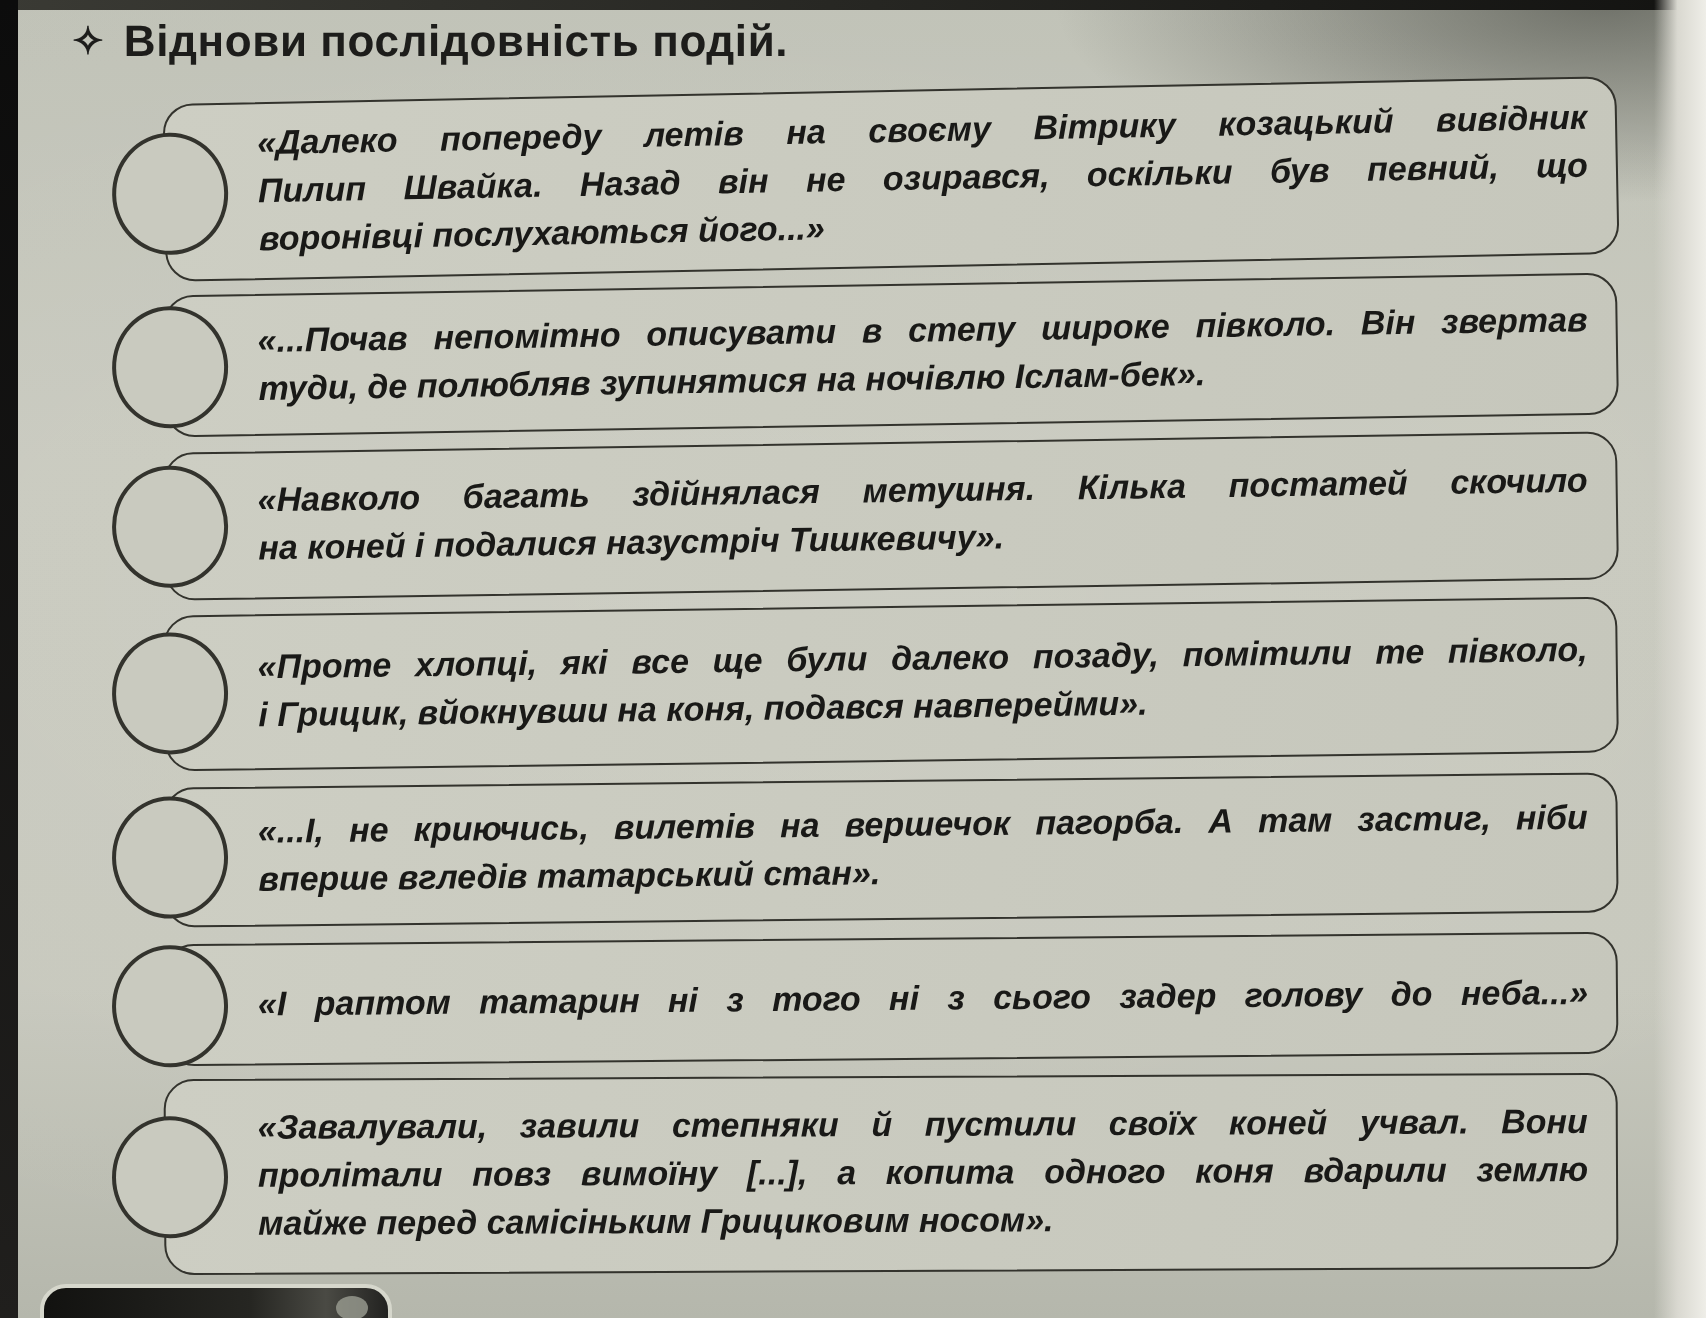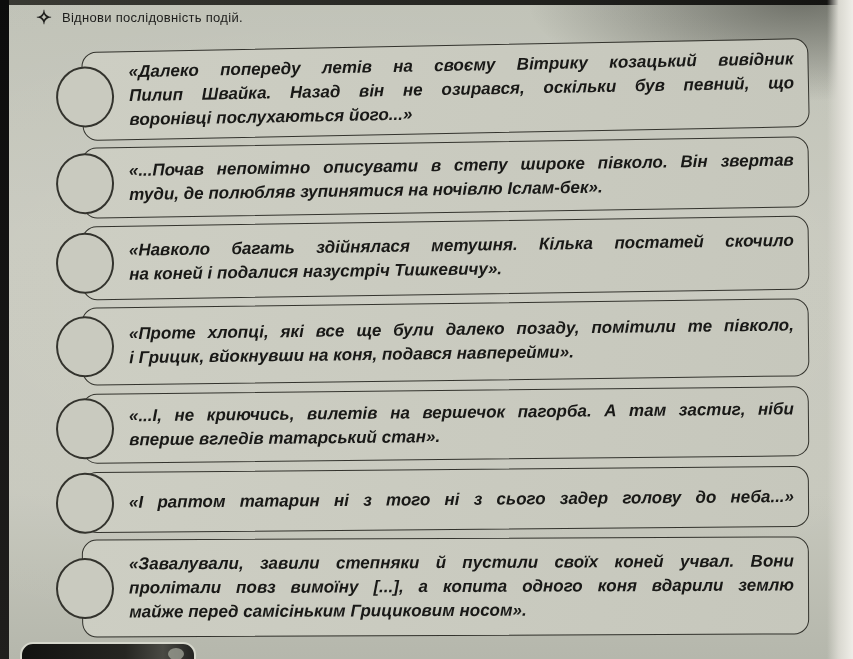--- a/index.html
+++ b/index.html
@@ -13,21 +13,21 @@
   }
   .edge-left{position:absolute;left:0;top:0;width:9px;height:100%;
     background:linear-gradient(180deg,#0c0c0c,#201f1d);z-index:6}
   .edge-top{position:absolute;left:0;top:0;width:100%;height:5px;
     background:linear-gradient(90deg,#3a3a34,#131311);z-index:5}
   .edge-right{position:absolute;right:0;top:0;width:26px;height:100%;
     background:linear-gradient(90deg,rgba(236,235,229,0),#d9d8d0 45%,#efeee8 100%);z-index:5}
 
   .header{position:absolute;left:36px;top:8px;display:flex;align-items:center;gap:10px;color:#1d1d1b;z-index:2}
   .sparkle{font-size:19px;line-height:1;font-weight:bold}
-  .header-text{font-weight:normal;font-size:13px;letter-spacing:.3px}
+  .header-text{font-weight:bold;font-size:22px;letter-spacing:.3px}
 
   .event-box{
     position:absolute;left:82px;width:727px;box-sizing:border-box;
     border:1.6px solid #33332d;border-radius:15px;
     background:linear-gradient(100deg,#cdcec3,#c6c7bc);
     display:flex;align-items:center;padding:6px 14px 6px 46px;z-index:2;
   }
   .circle{
     position:absolute;left:-27px;top:50%;width:54px;height:57px;
     transform:translateY(-50%);border:2.2px solid #33332d;border-radius:50%;

